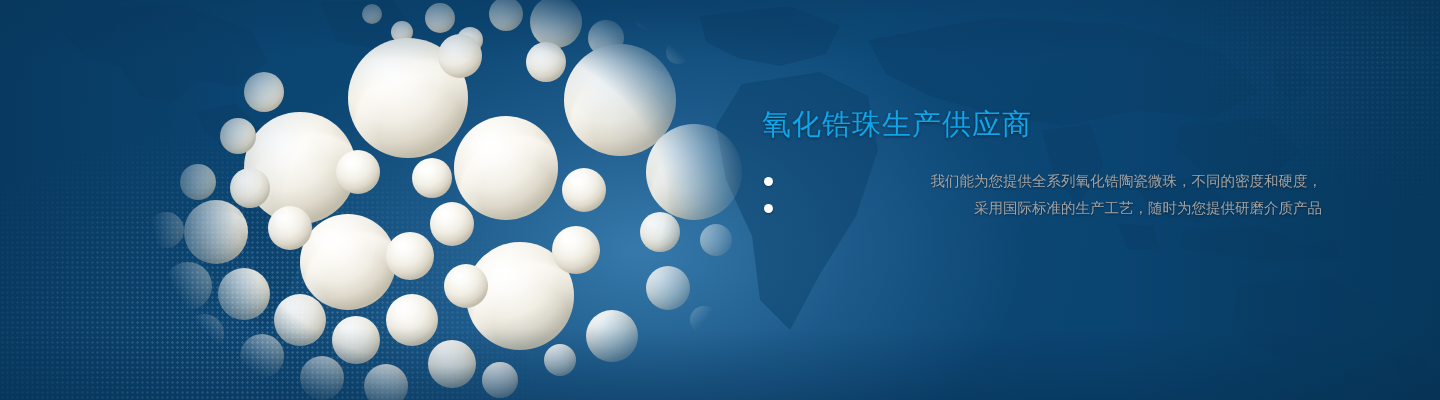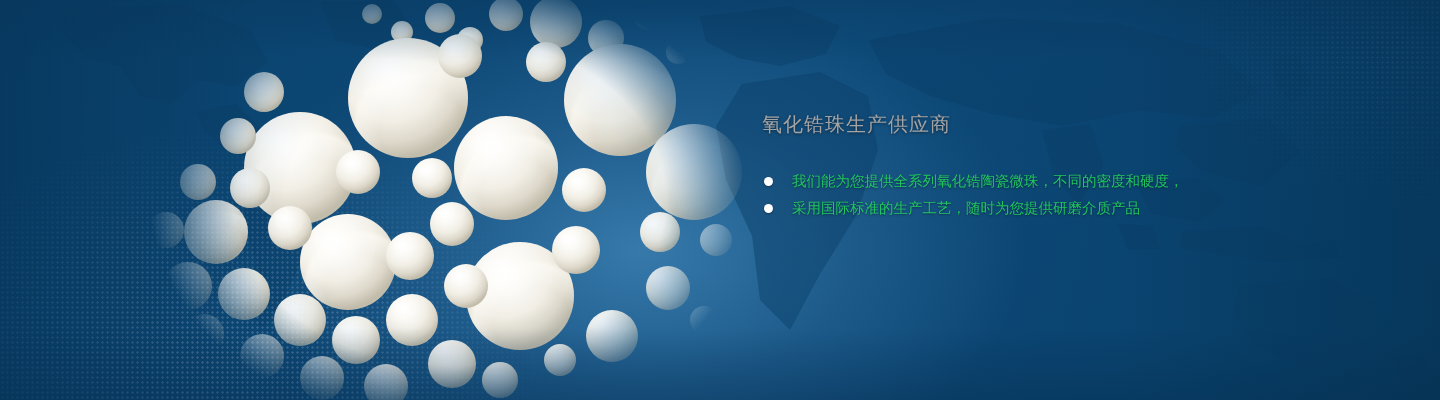--- a/index.html
+++ b/index.html
@@ -78,42 +78,43 @@
   .beads svg { width: 780px; height: 400px; display: block; }
 
   
   .copy {
     position: absolute;
     left: 762px;
     top: 104px;
     width: 560px;
   }
   .headline {
-    color: #a3a3a3;
-    font-size: 20px;
+    color: #0ea5e9;
+    font-size: 29px;
     line-height: 40px;
     letter-spacing: 1px;
     font-weight: 400;
     margin: 0 0 26px 0;
     text-shadow: 0 1px 3px rgba(0,0,0,0.45);
     white-space: nowrap;
   }
   .bullets {
     list-style: none;
     margin: 0;
     padding: 0;
   }
   .bullet {
     position: relative;
     padding-left: 30px;
-    color: #22c55e;
+    color: #a3a3a3;
     font-size: 14.5px;
     line-height: 22px;
     margin-bottom: 5px;
     text-shadow: 0 1px 2px rgba(0,0,0,0.4);
+    text-align: right;
   }
   .bullet:last-child { margin-bottom: 12px; }
   .dot {
     position: absolute;
     left: 2px;
     top: 7px;
     width: 9px;
     height: 9px;
     border-radius: 50%;
     background: #ffffff;

